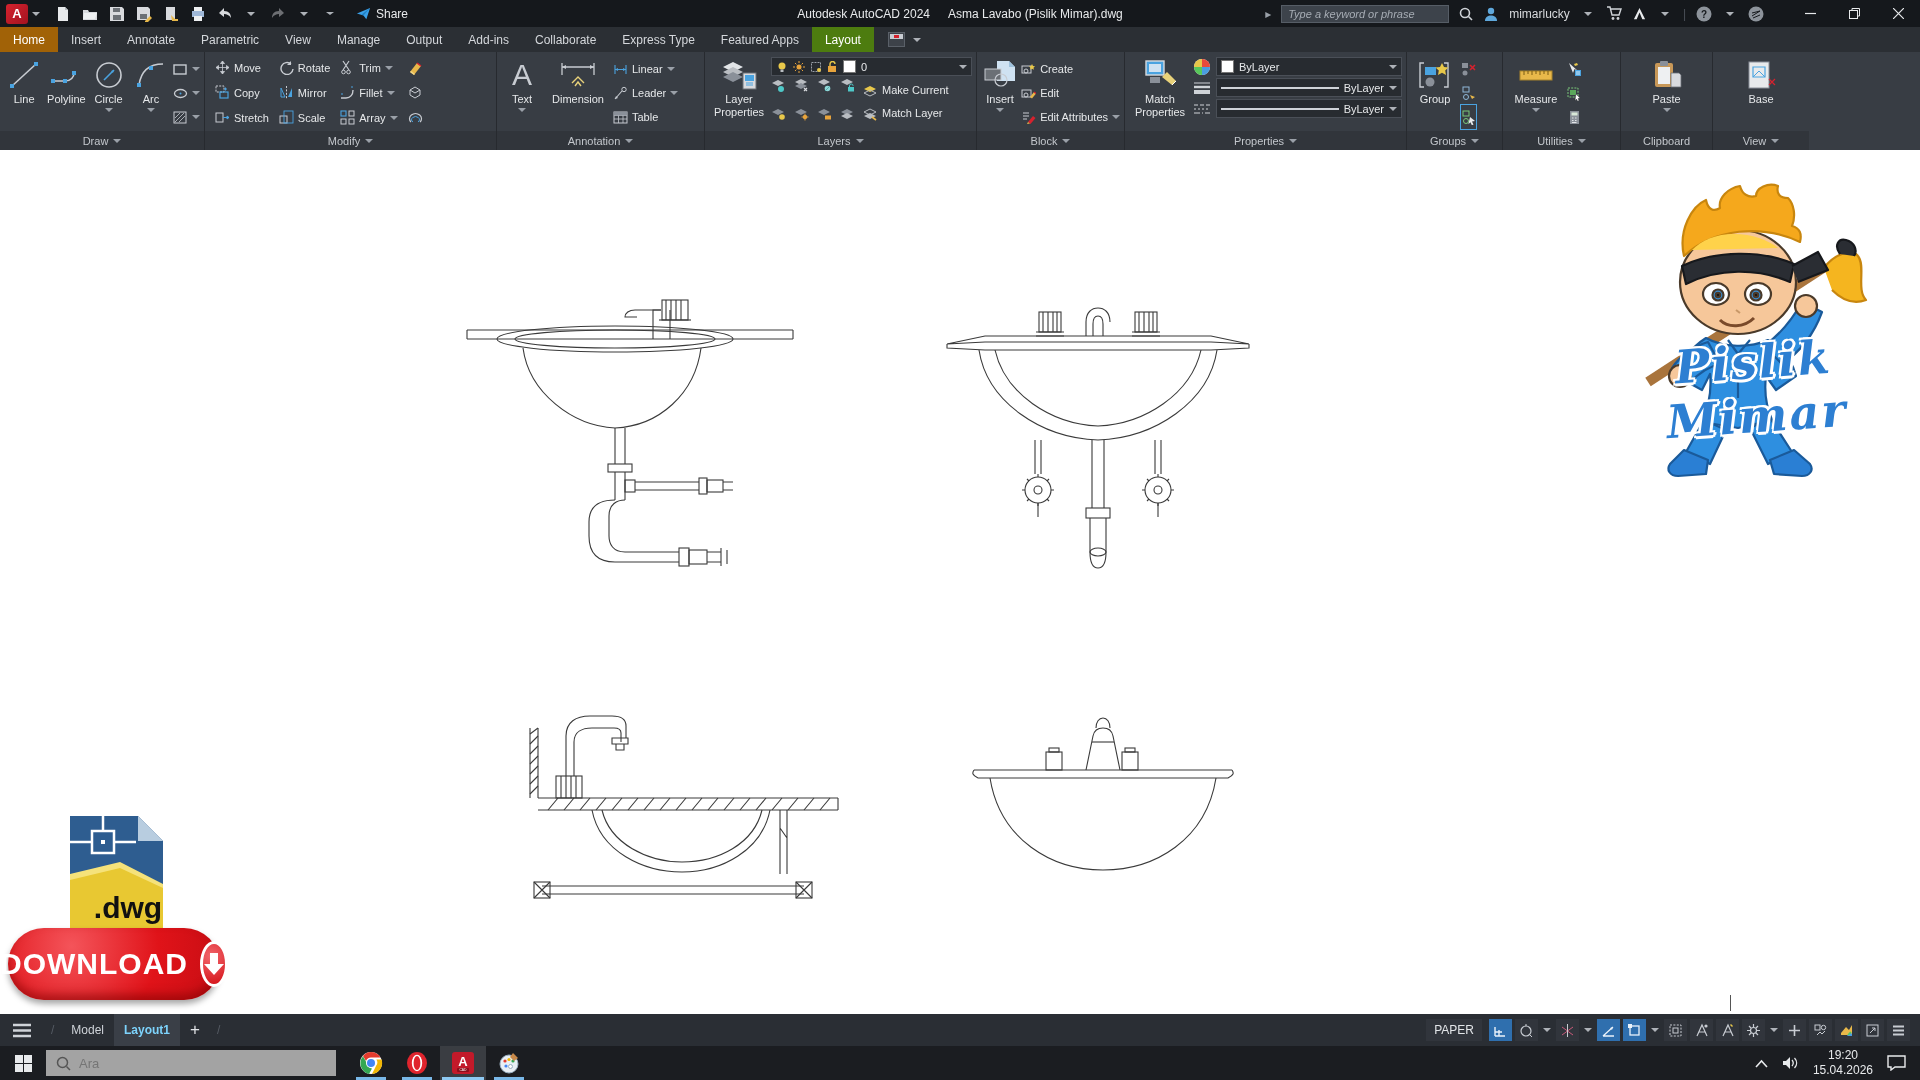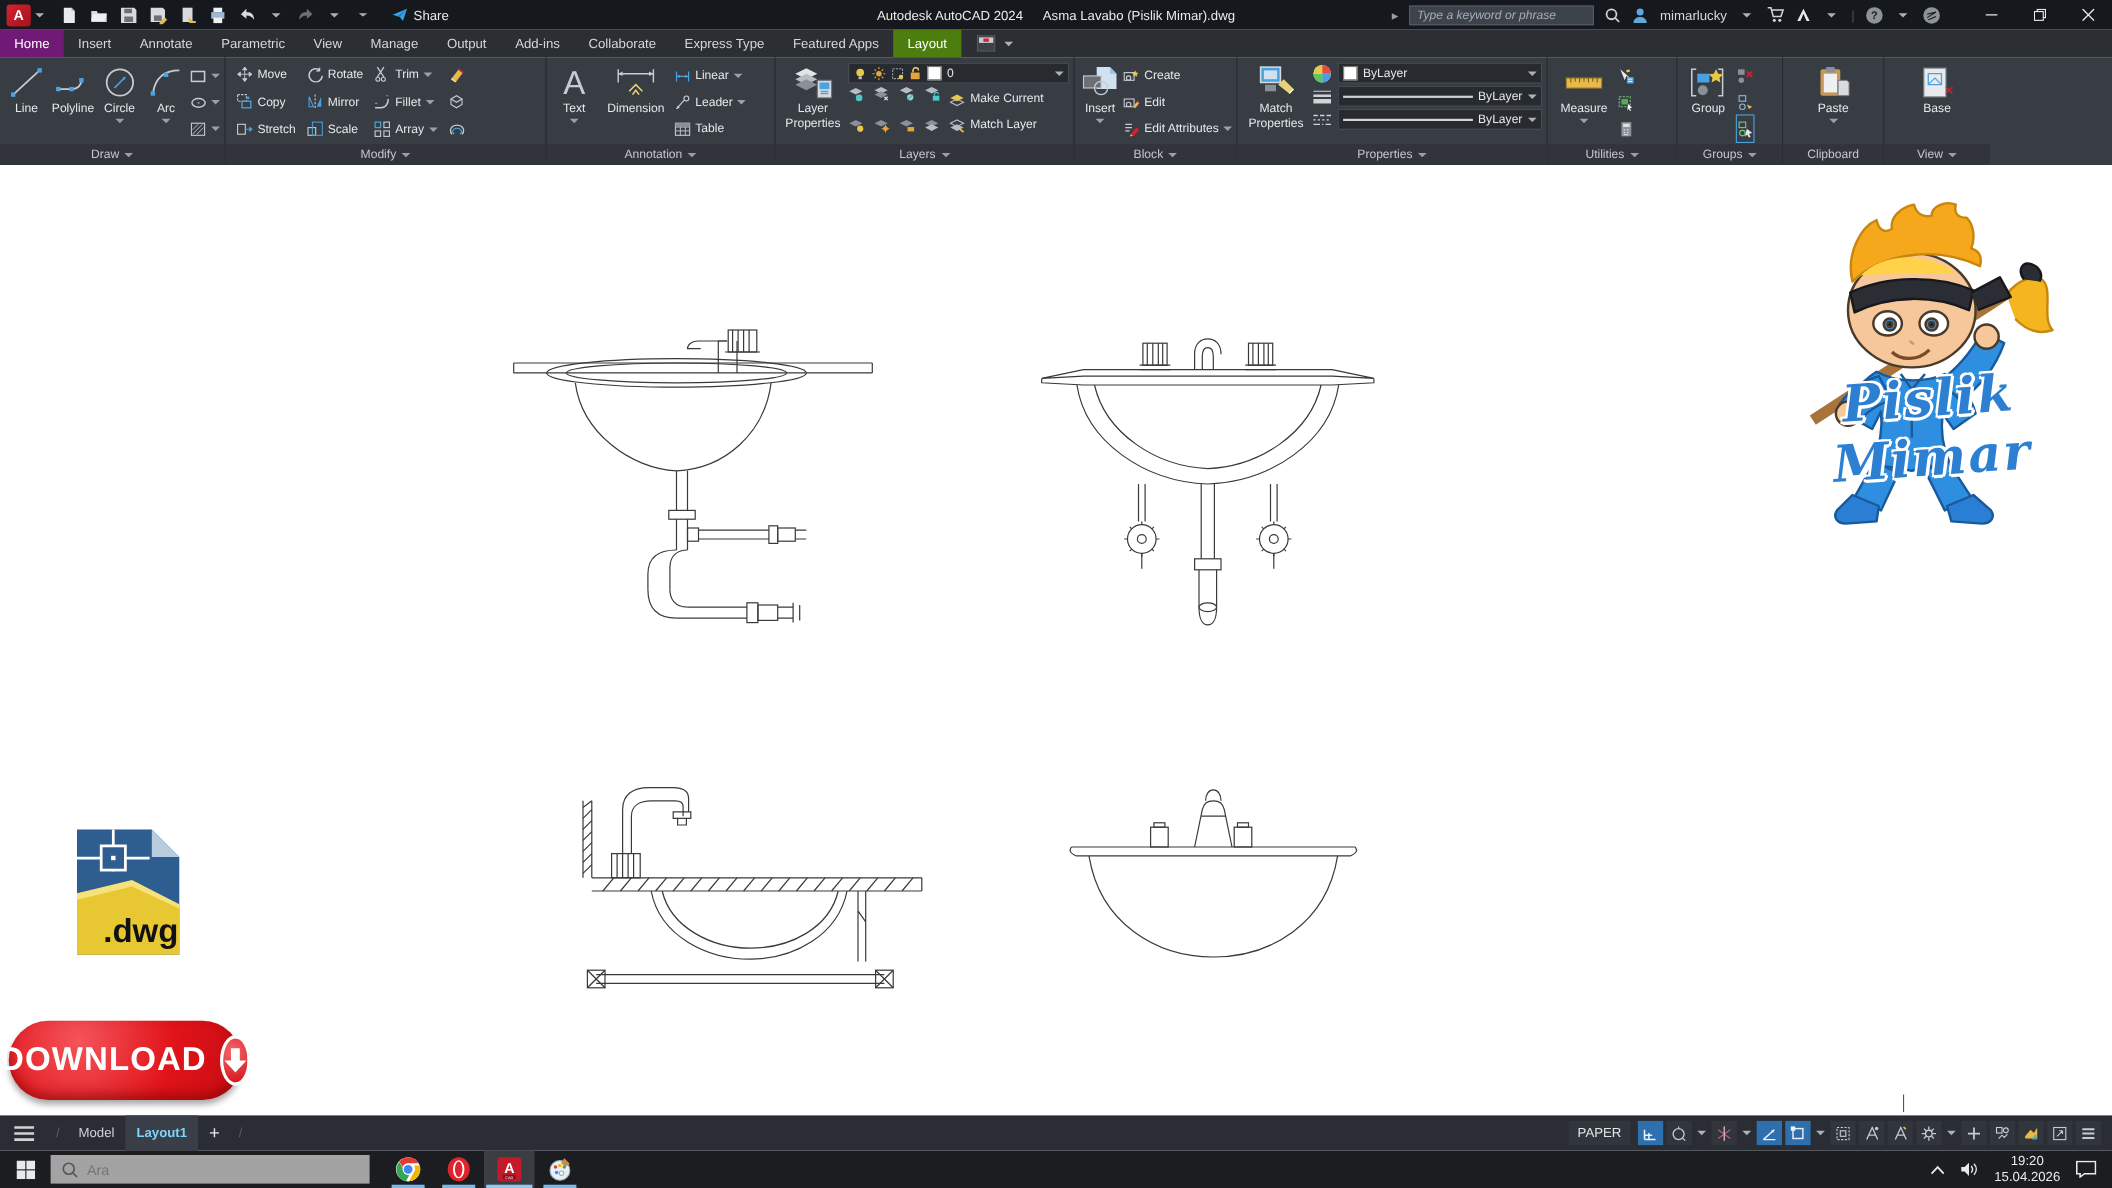--- a/index.html
+++ b/index.html
@@ -26,21 +26,21 @@
                font-style:italic; font-size:11px; padding:0 6px; font-family:"Liberation Sans",sans-serif; }
   .searchbox::placeholder { color:#a7adb5; }
   .winbtns { display:flex; margin-left:14px; }
   .winbtn { width:44px; height:27px; display:flex; align-items:center; justify-content:center; }
   .winbtn svg { width:11px; height:11px; }
 
   
   .menubar { position:absolute; left:0; top:27px; width:1920px; height:25px; background:#2b2f34;
              display:flex; align-items:stretch; font-size:12px; color:#d4d7db; }
   .mtab { padding:0 13px; display:flex; align-items:center; }
-  .mtab.active { background:#701a75; color:#fff; }
+  .mtab.active { background:#a16207; color:#fff; }
   .mtab.layout { background:#4d7c0f; color:#fff; }
   .ribbon-mini { display:flex; align-items:center; gap:4px; margin-left:14px; }
 
   
   .ribbon { position:absolute; left:0; top:52px; width:1920px; height:98px; background:#383d44;
             display:flex; color:#e6e8ea; font-size:11px; }
   .panel { height:98px; border-right:1px solid #272a2f; display:flex; flex-direction:column; }
   .pbody { flex:1; display:flex; padding:3px 4px 0 4px; gap:2px; }
   .pfoot { height:19px; background:#31353b; display:flex; align-items:center; justify-content:center;
            gap:5px; color:#c3c7cc; font-size:11px; }
@@ -78,21 +78,21 @@
   .drawing svg { width:100%; height:100%; }
   .tickmark { position:absolute; left:1730px; top:845px; width:1px; height:16px; background:#555; }
 
   .mascot { position:absolute; left:1588px; top:20px; width:332px; height:330px; }
   .brandscript { position:absolute; left:1585px; top:185px; width:340px; text-align:center;
                  font-size:46px; font-weight:bold; font-style:italic; color:#2d7fd2;
                  font-family:"DejaVu Serif", serif; transform:rotate(-4deg);
                  text-shadow:-2px -2px 0 #fff, 2px -2px 0 #fff, -2px 2px 0 #fff, 2px 2px 0 #fff,
                              0 3px 0 #fff, 3px 0 0 #fff; letter-spacing:2px; }
 
-  .dwgicon { position:absolute; left:68px; top:602px; width:97px; height:118px; }
+  .dwgicon { position:absolute; left:68px; top:664px; width:97px; height:118px; }
   .dlbtn { position:absolute; left:8px; top:778px; width:212px; height:72px; border-radius:36px;
            background:radial-gradient(circle at 30% 25%, #f4545a, #e01319 55%, #c60d13);
            box-shadow:0 4px 6px rgba(0,0,0,.35), inset 0 -6px 10px rgba(120,0,0,.5);
            display:flex; align-items:center; justify-content:center; gap:12px; }
   .dlbtn .lbl { color:#fff; font-weight:bold; font-size:30px; letter-spacing:1px;
                 font-family:"Liberation Sans",sans-serif; }
   .dlcirc { width:46px; height:46px; border-radius:50%; background:radial-gradient(circle at 35% 30%, #f2666c, #d40f15);
             border:3px solid #fff; display:flex; align-items:center; justify-content:center; }
 
   
@@ -696,61 +696,20 @@
             </div>
           </div>
         </div>
       </div>
       <div class="pfoot">
           <span>Properties</span>
           <span class="fcaret"></span>
         </div>
     </div>
 
-    <div class="panel" style="width:118px">
-      <div class="pbody">
-        <div class="bigbtn" style="width:58px">
-          <svg viewBox="0 0 36 32" style="width:36px">
-              <rect x="2" y="12" width="32" height="9" fill="#e8b84a" stroke="#a8842a"></rect>
-              <path d="M6 12v4M10 12v3M14 12v4M18 12v3M22 12v4M26 12v3M30 12v4" stroke="#7a5c14"></path>
-            </svg>
-          <span>Measure</span>
-          <span class="fcaret"></span>
-        </div>
-        <div class="smallcol">
-          <span class="srow">
-              <svg viewBox="0 0 15 15">
-                <path d="M2 1l4 10 1.5-4L11 9z" fill="#e8eaec"></path>
-                <path d="M7 2l3-1 1 2-3 1z" fill="#e8c84a"></path>
-                <rect x="8" y="8" width="6" height="6" fill="#4aa3e0"></rect>
-                <path d="M9 10h4M9 12h4" stroke="#fff" stroke-width=".8"></path>
-              </svg>
-            </span>
-          <span class="srow">
-              <svg viewBox="0 0 15 15">
-                <rect x="1" y="2" width="10" height="9" fill="none" stroke="#7ac87a" stroke-dasharray="2 1.2"></rect>
-                <rect x="3" y="4" width="6" height="5" fill="#5aa85a"></rect>
-                <path d="M9 8l4 4-2 .4 1 2.2-1.4.6-1-2.2-1.6 1.6z" fill="#fff" stroke="#333" stroke-width=".4"></path>
-              </svg>
-            </span>
-          <span class="srow">
-              <svg viewBox="0 0 15 15">
-                <rect x="3" y="1" width="9" height="13" fill="#8a9099"></rect>
-                <rect x="4.5" y="2.5" width="6" height="3" fill="#d8e8d8"></rect>
-                <path d="M5 8h1.5M8 8h1.5M5 10.5h1.5M8 10.5h1.5M5 12.5h4.5" stroke="#e2e5e8" stroke-width="1.1"></path>
-              </svg>
-            </span>
-        </div>
-      </div>
-      <div class="pfoot">
-          <span>Utilities</span>
-          <span class="fcaret"></span>
-        </div>
-    </div>
-
     <div class="panel" style="width:96px">
       <div class="pbody">
         <div class="bigbtn" style="width:48px">
           <svg viewBox="0 0 34 32" style="width:34px">
               <path d="M6 4H2v24h4M26 4h4v24h-4" fill="none" stroke="#c8ccd2" stroke-width="1.4"></path>
               <rect x="7" y="8" width="11" height="8" fill="#4aa3e0"></rect>
               <circle cx="12" cy="23" r="4.5" fill="#8a9099"></circle>
               <path d="M24 4l2 4 4.5.6-3.3 3 .8 4.4-4-2.2-4 2.2.8-4.4-3.3-3L22 8z" fill="#e8c84a"></path>
             </svg>
           <span>Group</span>
@@ -774,20 +733,61 @@
               <svg viewBox="0 0 15 15">
                 <rect x="2" y="1" width="6" height="5" fill="none" stroke="#7ac87a"></rect>
                 <circle cx="5" cy="11" r="2.5" fill="none" stroke="#7ac87a"></circle>
                 <path d="M9 7l5 4-3 .5 1.5 3-1.6.8-1.5-3-2 2z" fill="#e8eaec"></path>
               </svg>
             </span>
         </div>
       </div>
       <div class="pfoot">
           <span>Groups</span>
+          <span class="fcaret"></span>
+        </div>
+    </div>
+
+    <div class="panel" style="width:118px">
+      <div class="pbody">
+        <div class="bigbtn" style="width:58px">
+          <svg viewBox="0 0 36 32" style="width:36px">
+              <rect x="2" y="12" width="32" height="9" fill="#e8b84a" stroke="#a8842a"></rect>
+              <path d="M6 12v4M10 12v3M14 12v4M18 12v3M22 12v4M26 12v3M30 12v4" stroke="#7a5c14"></path>
+            </svg>
+          <span>Measure</span>
+          <span class="fcaret"></span>
+        </div>
+        <div class="smallcol">
+          <span class="srow">
+              <svg viewBox="0 0 15 15">
+                <path d="M2 1l4 10 1.5-4L11 9z" fill="#e8eaec"></path>
+                <path d="M7 2l3-1 1 2-3 1z" fill="#e8c84a"></path>
+                <rect x="8" y="8" width="6" height="6" fill="#4aa3e0"></rect>
+                <path d="M9 10h4M9 12h4" stroke="#fff" stroke-width=".8"></path>
+              </svg>
+            </span>
+          <span class="srow">
+              <svg viewBox="0 0 15 15">
+                <rect x="1" y="2" width="10" height="9" fill="none" stroke="#7ac87a" stroke-dasharray="2 1.2"></rect>
+                <rect x="3" y="4" width="6" height="5" fill="#5aa85a"></rect>
+                <path d="M9 8l4 4-2 .4 1 2.2-1.4.6-1-2.2-1.6 1.6z" fill="#fff" stroke="#333" stroke-width=".4"></path>
+              </svg>
+            </span>
+          <span class="srow">
+              <svg viewBox="0 0 15 15">
+                <rect x="3" y="1" width="9" height="13" fill="#8a9099"></rect>
+                <rect x="4.5" y="2.5" width="6" height="3" fill="#d8e8d8"></rect>
+                <path d="M5 8h1.5M8 8h1.5M5 10.5h1.5M8 10.5h1.5M5 12.5h4.5" stroke="#e2e5e8" stroke-width="1.1"></path>
+              </svg>
+            </span>
+        </div>
+      </div>
+      <div class="pfoot">
+          <span>Utilities</span>
           <span class="fcaret"></span>
         </div>
     </div>
 
     <div class="panel" style="width:92px">
       <div class="pbody" style="justify-content:center">
         <div class="bigbtn" style="width:52px">
           <svg viewBox="0 0 32 32">
               <rect x="4" y="4" width="18" height="24" rx="2" fill="#c89858"></rect>
               <rect x="9" y="2" width="8" height="5" rx="1" fill="#8a9099"></rect>

